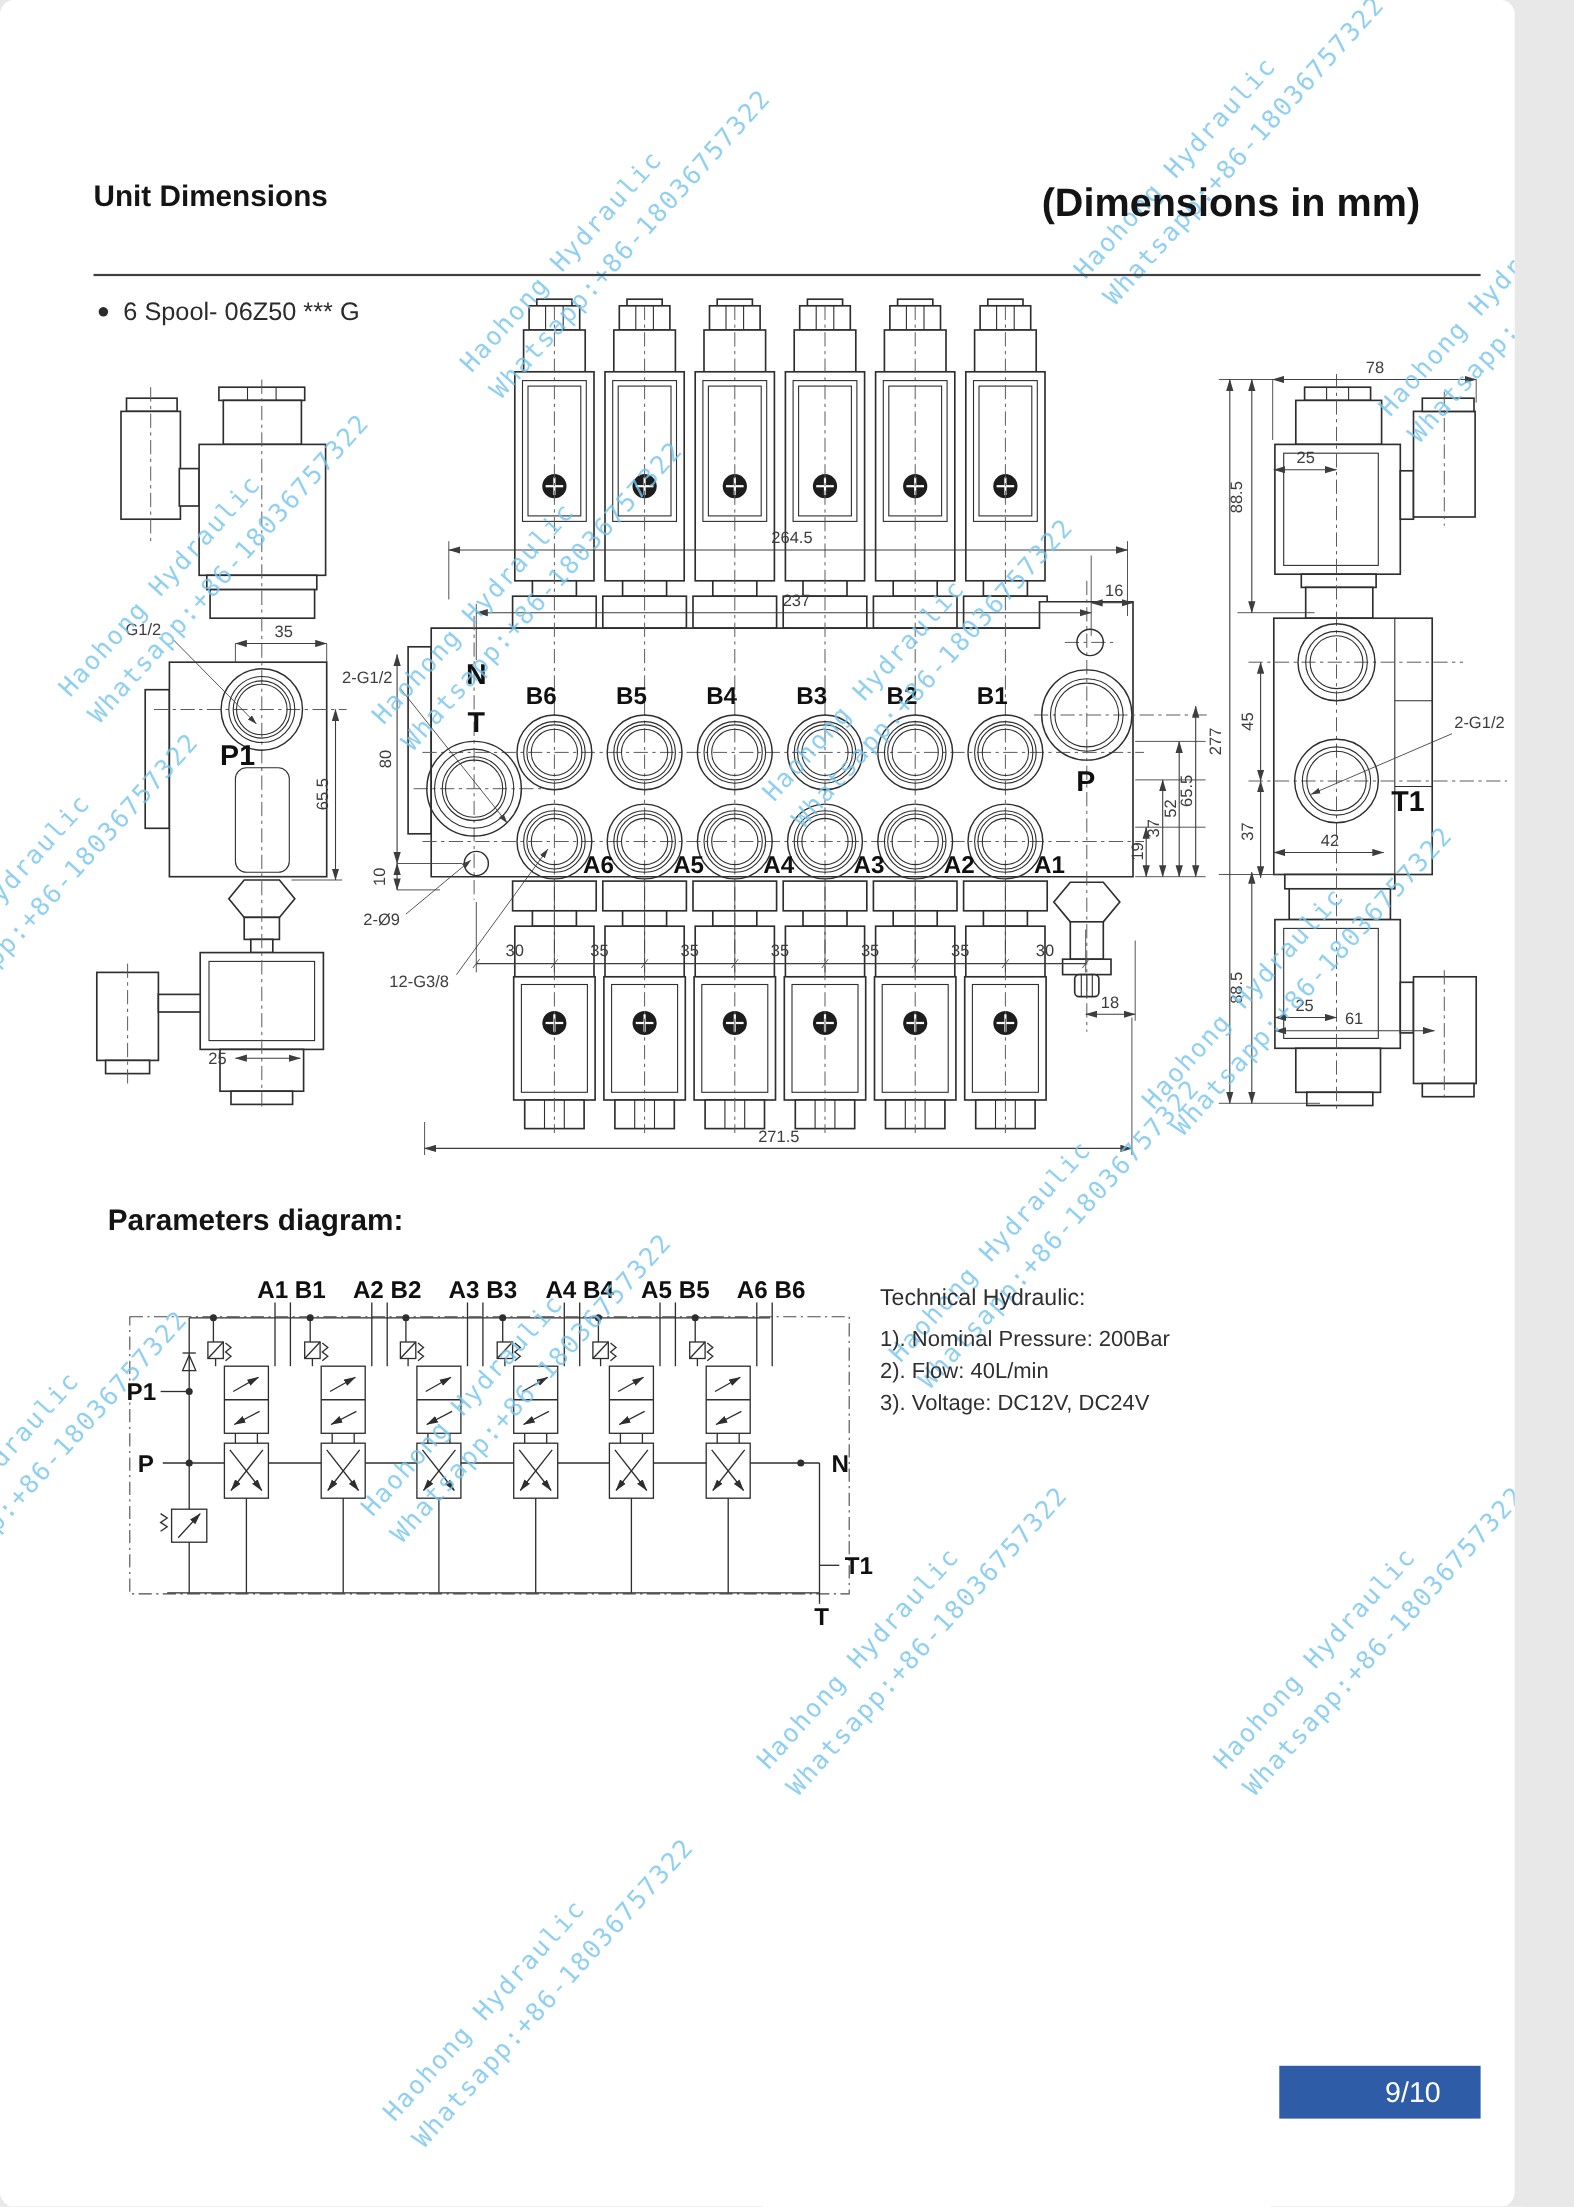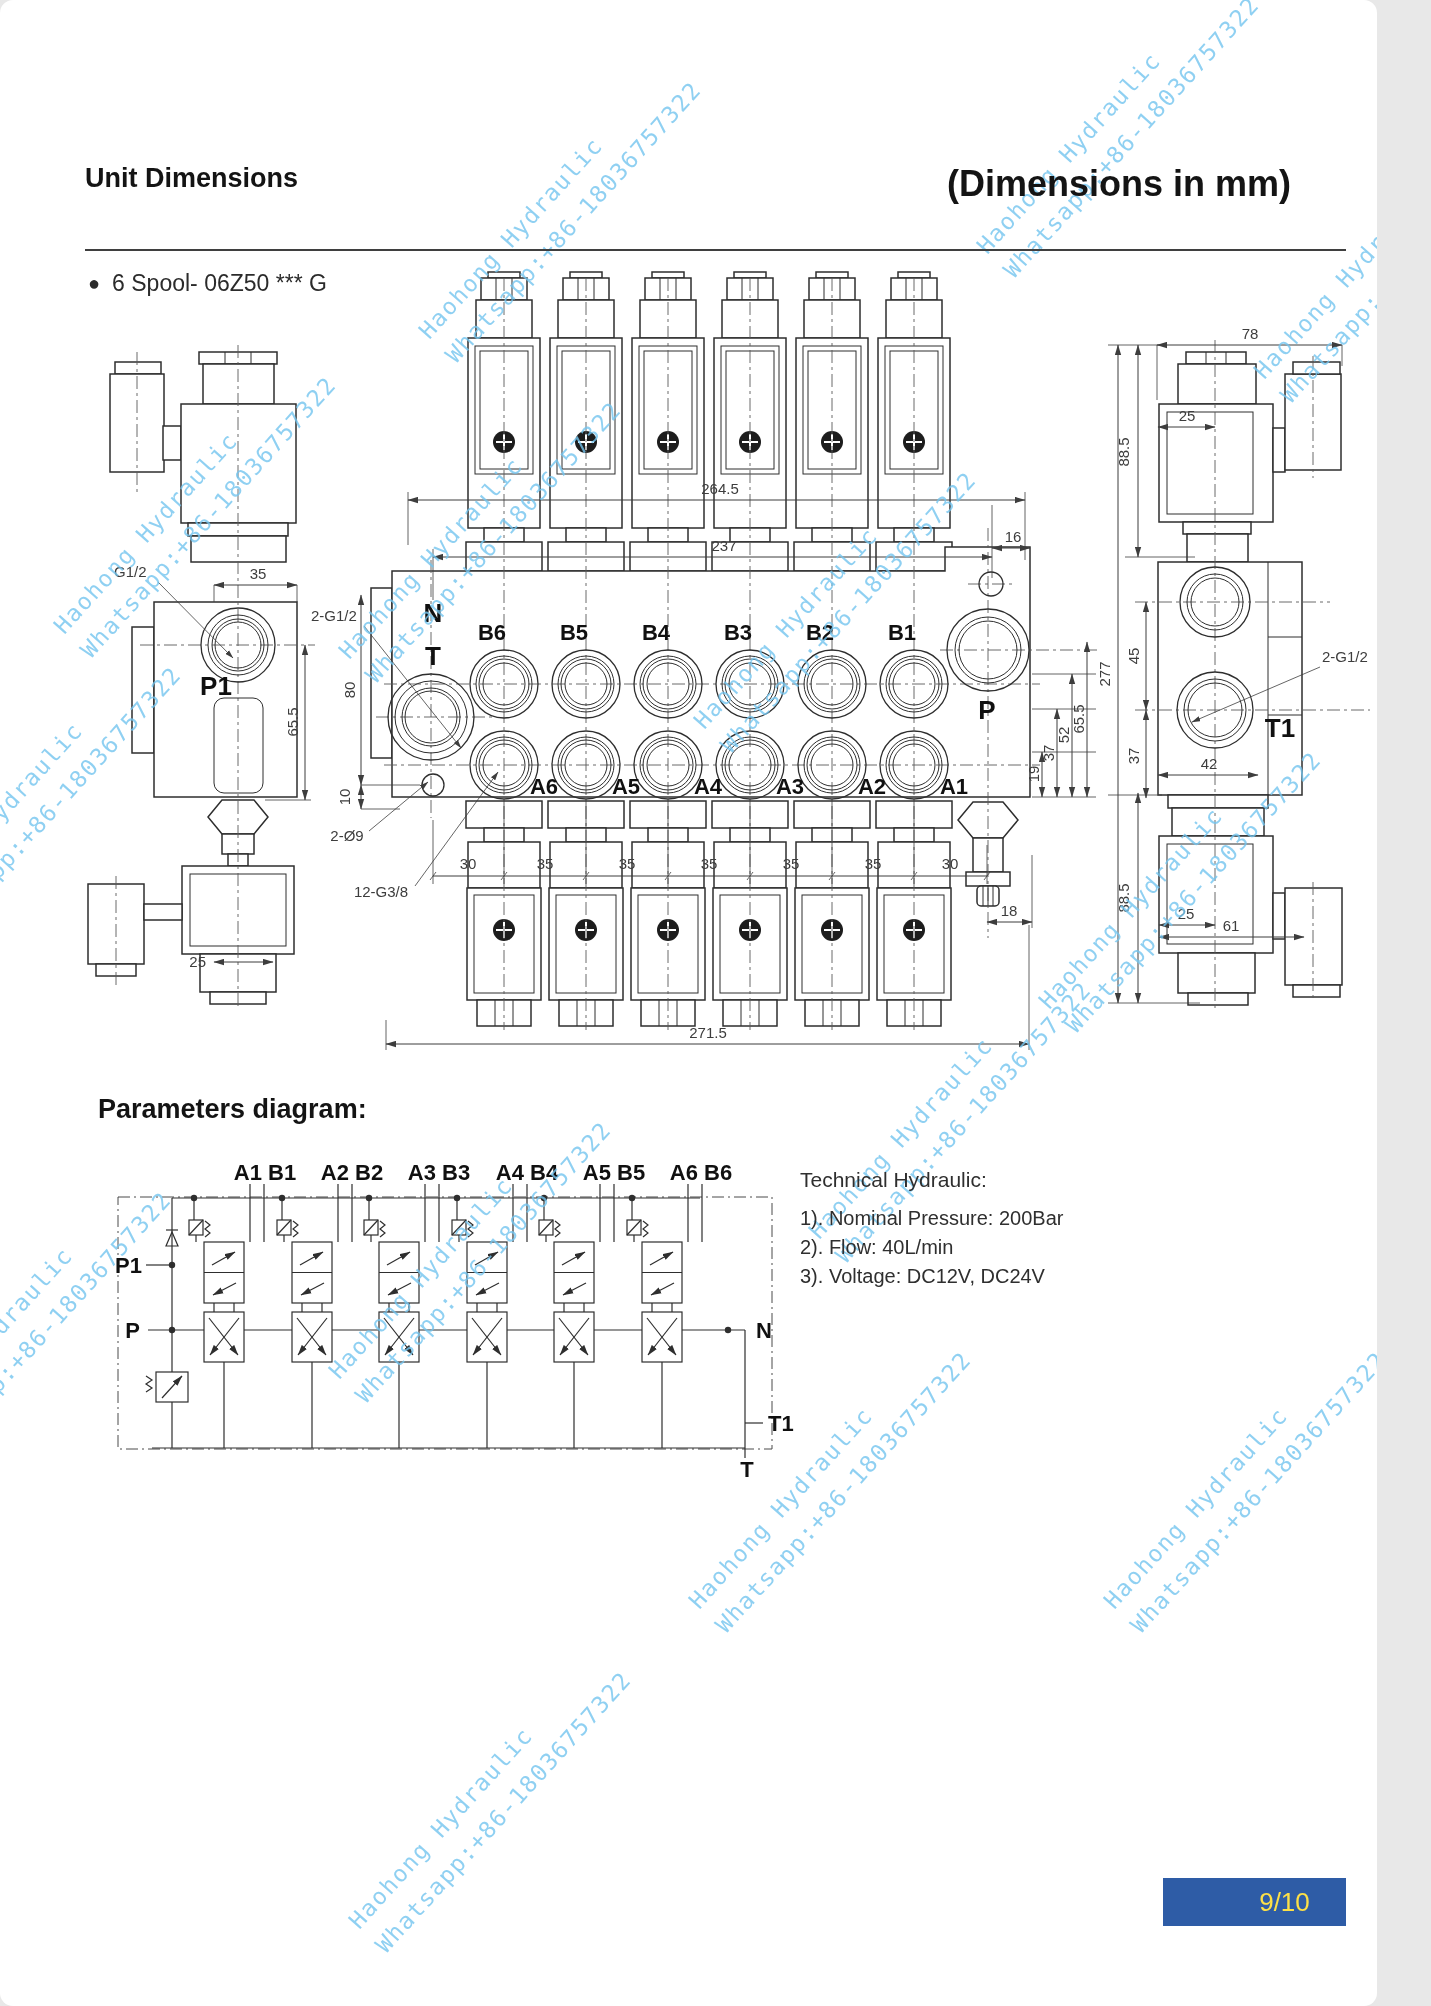--- a/index.html
+++ b/index.html
@@ -10,21 +10,21 @@
   .title{position:absolute;left:85px;top:163px;font-size:27px;font-weight:bold;color:#141414;z-index:4;}
   .title-right{position:absolute;right:86px;top:163px;font-size:36px;font-weight:bold;color:#141414;z-index:4;}
   .rule{position:absolute;left:85px;top:249px;width:1261px;border-top:2px solid #3f3f3f;z-index:4;}
   .bullet{position:absolute;left:88px;top:270px;font-size:23px;color:#2b2b2b;z-index:4;display:flex;align-items:center;}
   .bullet .dot{font-size:20px;margin-right:12px;}
   .schem-head{position:absolute;left:98px;top:1094px;font-size:27px;font-weight:bold;color:#141414;z-index:4;}
   .tech{position:absolute;left:800px;top:1168px;z-index:4;color:#2f2f2f;}
   .tech .t-title{font-size:21px;margin-bottom:12px;}
   .tech .t-item{font-size:20px;line-height:29px;}
   .badge{position:absolute;left:1163px;top:1878px;width:183px;height:48px;background:#2e5ca6;
-         color:#fde047;font-size:26px;line-height:48px;text-align:center;padding-left:0;z-index:5;}
+         color:#ffffff;font-size:26px;line-height:48px;text-align:center;padding-left:0;z-index:5;}
   .badge span{position:relative;left:30px;}
   
   .wm{position:absolute;z-index:3;transform:translate(-50%,-50%) rotate(-48deg);
       color:#74c5ef;opacity:.8;font-family:"DejaVu Sans Mono", monospace;
       font-size:23px;letter-spacing:1.5px;line-height:36px;white-space:nowrap;pointer-events:none;}
   
   svg{z-index:2;}
   svg text{font-family:"Liberation Sans", sans-serif;}
   .sol{fill:#ffffff;stroke:#2e2e2e;stroke-width:1.5;}
   .soli{fill:none;stroke:#2e2e2e;stroke-width:1;}

